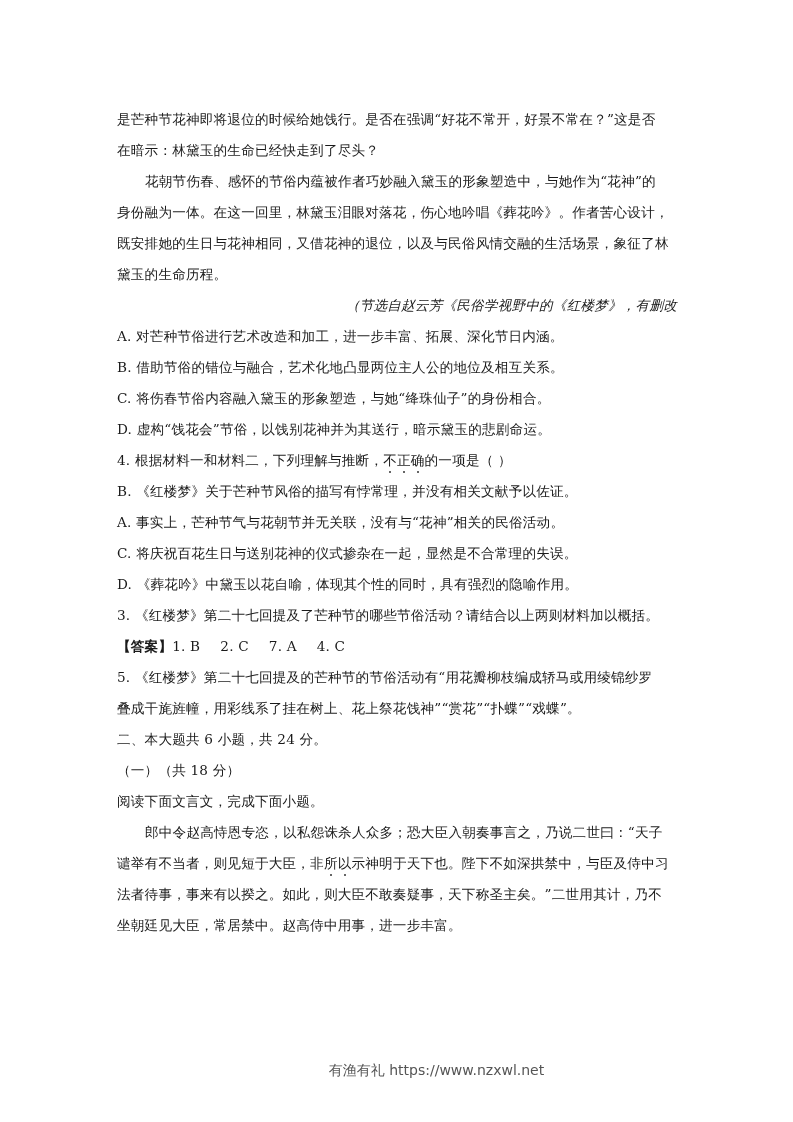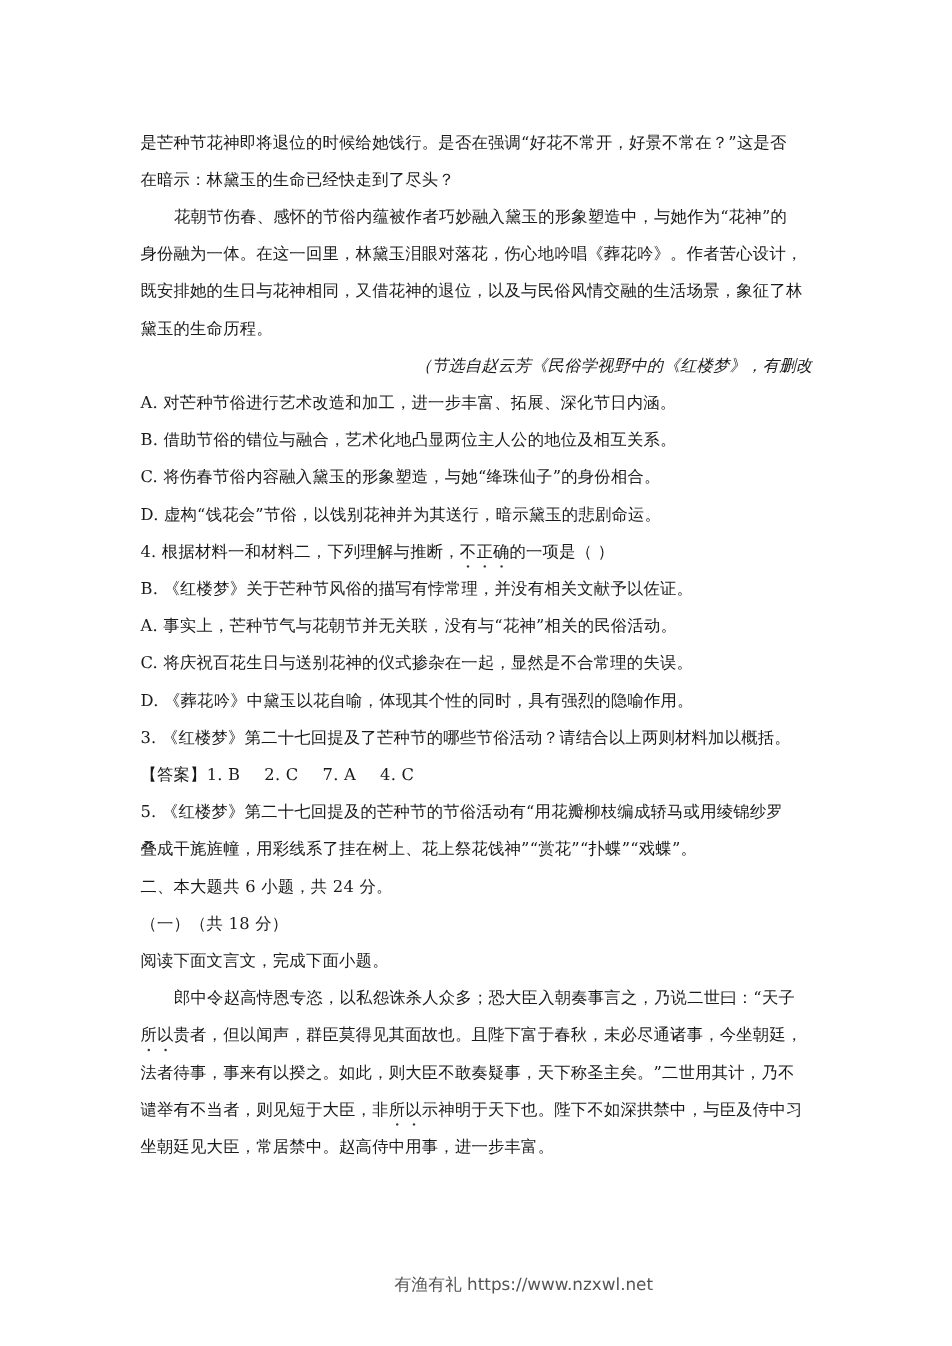--- a/index.html
+++ b/index.html
@@ -39,21 +39,21 @@
       position: absolute;
       left: 50%;
       bottom: -5px;
       width: 2px;
       height: 2px;
       margin-left: -1px;
       background: #333;
       border-radius: 50%;
     }
     .gap-answer { display: inline-block; width: 20px; }
-    .answer-tag { font-weight: normal; }
+    .answer-tag { font-weight: bold; }
     .footer {
       position: absolute;
       top: 1062px;
       left: 0;
       width: 793px;
       text-align: center;
       font-family: "DejaVu Sans", "Liberation Sans", sans-serif;
       font-size: 14px;
       color: #555555;
       padding-left: 40px;
@@ -99,21 +99,20 @@
     <div class="line">5. 《红楼梦》第二十七回提及的芒种节的节俗活动有“用花瓣柳枝编成轿马或用绫锦纱罗</div>
     <div class="line">叠成干旄旌幢，用彩线系了挂在树上、花上祭花饯神”“赏花”“扑蝶”“戏蝶”。</div>
   </div>
 
   <div class="line">二、本大题共 6 小题，共 24 分。</div>
   <div class="line">（一）（共 18 分）</div>
   <div class="line">阅读下面文言文，完成下面小题。</div>
 
   <div>
     <div class="line indent">郎中令赵高恃恩专恣，以私怨诛杀人众多；恐大臣入朝奏事言之，乃说二世曰：“天子</div>
-    <div class="line"><span class="em-dot">所</span><span class="em-dot">以</span><span>贵者，但以闻声，群臣莫得见其面故也。且陛下富于春秋，未必尽通诸事，今坐朝廷，</span></div>
+    <div class="line"><span>谴举有不当者，则见短于大臣，非</span><span class="em-dot">所</span><span class="em-dot">以</span><span>示神明于天下也。陛下不如深拱禁中，与臣及侍中习</span></div>
     <div class="line">法者待事，事来有以揆之。如此，则大臣不敢奏疑事，天下称圣主矣。”二世用其计，乃不</div>
-    <div class="line"><span>谴举有不当者，则见短于大臣，非</span><span class="em-dot">所</span><span class="em-dot">以</span><span>示神明于天下也。陛下不如深拱禁中，与臣及侍中习</span></div>
     <div class="line">坐朝廷见大臣，常居禁中。赵高侍中用事，进一步丰富。</div>
   </div>
 
 </div>
 
 <div class="footer">有渔有礼 https://www.nzxwl.net</div>
 
 </body></html>

